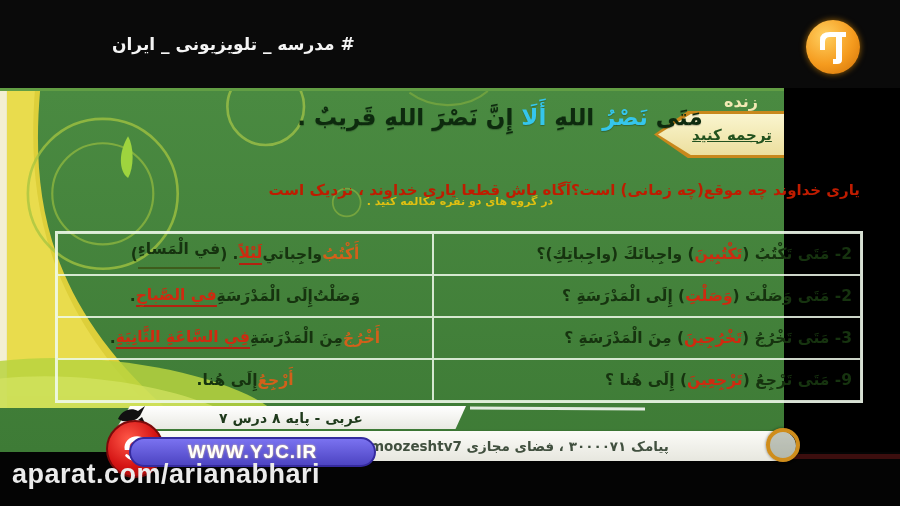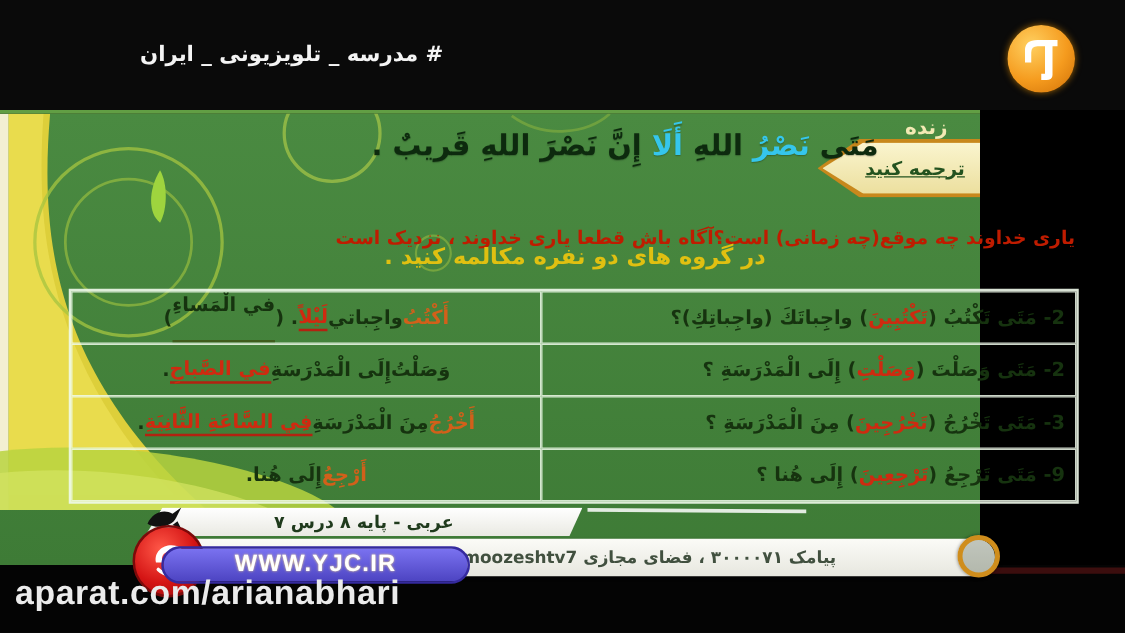--- a/index.html
+++ b/index.html
@@ -29,40 +29,40 @@
          clip-path:polygon(0 50%,26% 0,100% 0,100% 100%,26% 100%);
          background:linear-gradient(#faf5cf,#ecdf9e);
          display:flex;align-items:center;justify-content:center;padding-right:4px;padding-left:26px;
          box-sizing:border-box;font-size:15px;font-weight:bold;color:#23521f;direction:rtl;white-space:nowrap;text-decoration:underline;}
 
   .verse{position:absolute;left:250px;top:13px;width:500px;text-align:center;direction:rtl;
          font-size:23px;font-weight:bold;white-space:nowrap;text-shadow:0 1px 1px rgba(0,0,0,.25);}
   .caption1{position:absolute;left:40px;top:90px;width:820px;text-align:right;direction:rtl;
             color:#bf1c00;font-size:15px;font-weight:bold;white-space:nowrap;}
   .caption2{position:absolute;left:40px;top:104px;width:840px;text-align:center;direction:rtl;
-            color:#e0c011;font-size:18px;font-weight:bold;}
+            color:#e0c011;font-size:11px;font-weight:bold;}
 
   
   .qtable{position:absolute;left:55px;top:140px;width:808px;height:172px;direction:rtl;
           display:grid;grid-template-columns:428px 1fr;grid-auto-rows:1fr;
           border:2px solid rgba(240,250,235,.9);box-sizing:border-box;}
   .cell{border:1px solid rgba(240,250,235,.85);display:flex;align-items:center;
         font-size:15.5px;font-weight:bold;direction:rtl;white-space:nowrap;overflow:hidden;
         padding:0 8px;box-sizing:border-box;}
   .cell.q{justify-content:flex-start;}
   .cell.a{justify-content:center;}
 
   
   .c-dark{color:#16330f;}
   .c-red{color:#cf2a10;}
   .c-orange{color:#d2601a;}
   .c-cyan{color:#35c6ec;}
   .c-verse-dark{color:#0d2a0e;}
   .c-red-u{color:#cf2a10;border-bottom:2px solid #b32210;padding-bottom:1px;}
-  .c-dark-u{color:#16330f;border-bottom:2px solid #3e5c1c;padding-bottom:19px;}
+  .c-dark-u{color:#16330f;border-bottom:2px solid #3e5c1c;padding-bottom:9px;}
 
   
   .banner{position:absolute;left:116px;top:315px;width:350px;height:23px;
           background:linear-gradient(#ffffff,#e9e9e2);
           clip-path:polygon(4% 0,100% 0,97% 100%,0 100%);
           display:flex;align-items:center;justify-content:center;direction:rtl;
           font-size:14px;font-weight:bold;color:#1f3a1c;}
   .banner-tail{position:absolute;left:470px;top:316px;width:175px;height:3px;
                background:rgba(255,255,255,.85);transform:rotate(.4deg);}
   .bird{position:absolute;left:116px;top:312px;width:30px;height:24px;}

